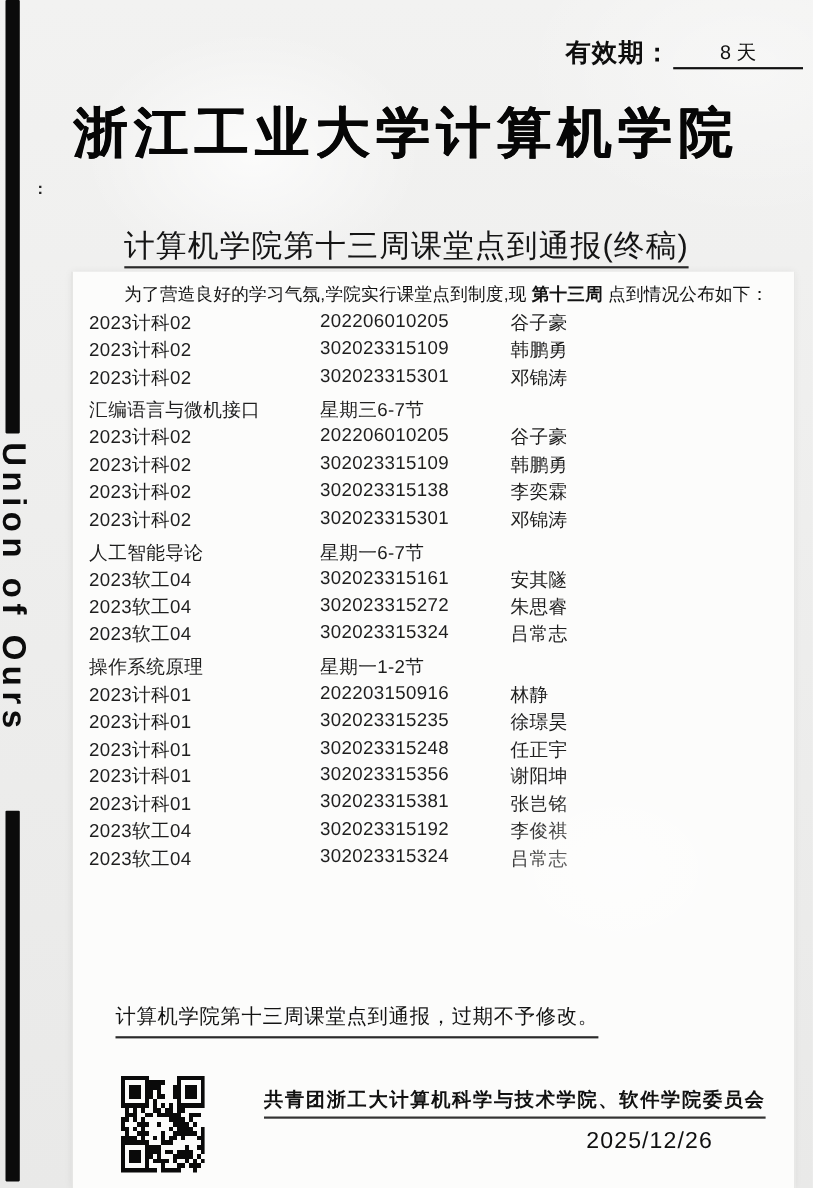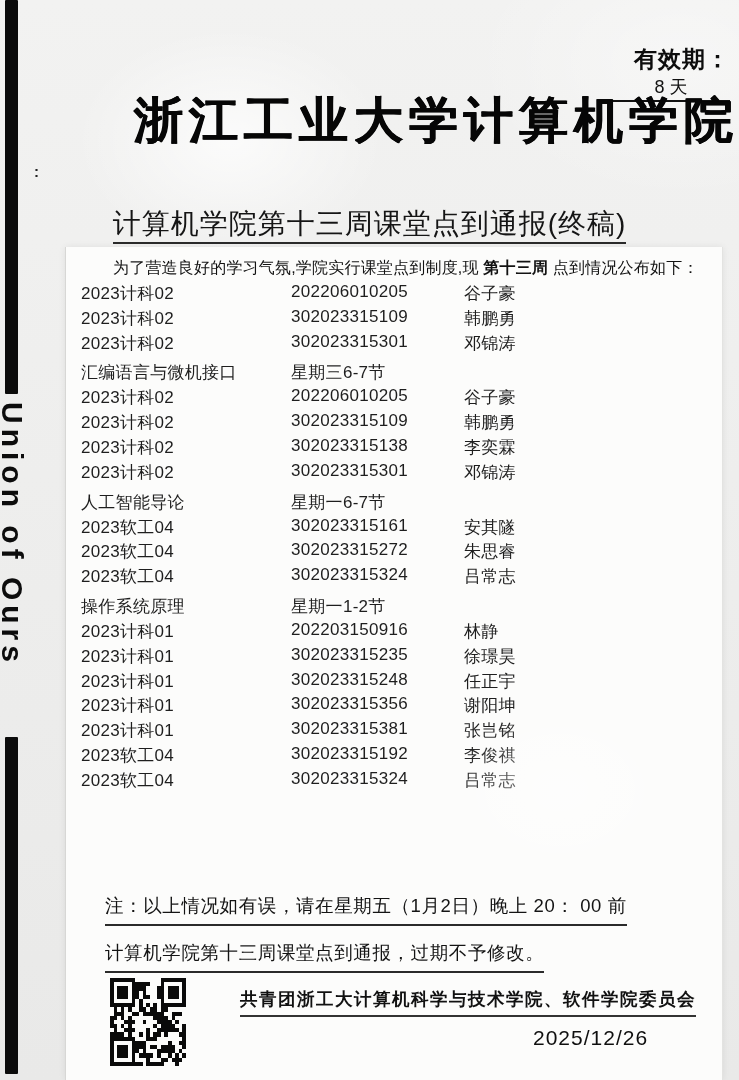--- a/index.html
+++ b/index.html
@@ -16,28 +16,28 @@
       radial-gradient(300px 200px at 680px 60px,rgba(255,255,255,.4),rgba(255,255,255,0) 70%);
   }
   .bar{position:absolute;left:5px;width:13px;background:#0b0b0b;border-radius:1px;z-index:2;}
   .bar.top{top:0;height:394px;}
   .bar.bottom{top:737px;height:337px;}
   .watermark{
     position:absolute;left:29px;top:402px;transform:rotate(90deg);transform-origin:0 0;
     font-size:30px;font-weight:700;letter-spacing:5px;color:#0c0c0c;white-space:nowrap;z-index:2;
   }
   .corner-mark{position:absolute;left:34px;top:163px;font-size:15px;font-weight:700;color:#222;}
-  .validity{position:absolute;top:44px;right:9px;display:flex;align-items:flex-end;z-index:6;flex-direction:column;}
+  .validity{position:absolute;top:32px;right:9px;display:flex;align-items:flex-end;z-index:6;}
   .validity .label{font-size:23px;font-weight:700;color:#0d0d0d;letter-spacing:1px;}
   .validity .value{
     display:inline-block;width:118px;text-align:center;font-size:18px;color:#111;
     border-bottom:2px solid #111;padding-bottom:1px;margin-left:2px;
   }
   .main-title{
-    position:absolute;top:88px;left:0;width:100%;text-align:right;z-index:6;
+    position:absolute;top:88px;left:0;width:100%;text-align:center;z-index:6;
     font-size:49px;font-weight:900;letter-spacing:6px;color:#060606;
     text-shadow:0.5px 0 #060606,-0.5px 0 #060606;
     white-space:nowrap;
   }
   .subtitle{position:absolute;top:205px;left:0;width:100%;text-align:center;z-index:6;}
   .subtitle span{
     font-size:28px;color:#151515;border-bottom:2px solid #2a2a2a;padding-bottom:3px;letter-spacing:1px;
   }
   .panel{
     position:absolute;left:65px;top:247px;width:656px;height:833px;
@@ -184,21 +184,21 @@
       </div>
       <div class="row">
         <span class="cell c1">2023软工04</span>
         <span class="cell c2">302023315324</span>
         <span class="cell c3">吕常志</span>
       </div>
     </div>
 </div>
 
 <div class="note">
-  <span class="line">注：以上情况如有误，请在星期五（1月2日）晚上 20： 00 前</span><br>
+  <br>
   <span class="line">计算机学院第十三周课堂点到通报，过期不予修改。</span>
 </div>
 
 <div class="qr">
   <svg viewBox="0 0 21 21" preserveAspectRatio="none" fill="#0a0a0a">
       <rect x="0" y="0" width="1" height="1"></rect>
       <rect x="1" y="0" width="1" height="1"></rect>
       <rect x="2" y="0" width="1" height="1"></rect>
       <rect x="3" y="0" width="1" height="1"></rect>
       <rect x="4" y="0" width="1" height="1"></rect>

